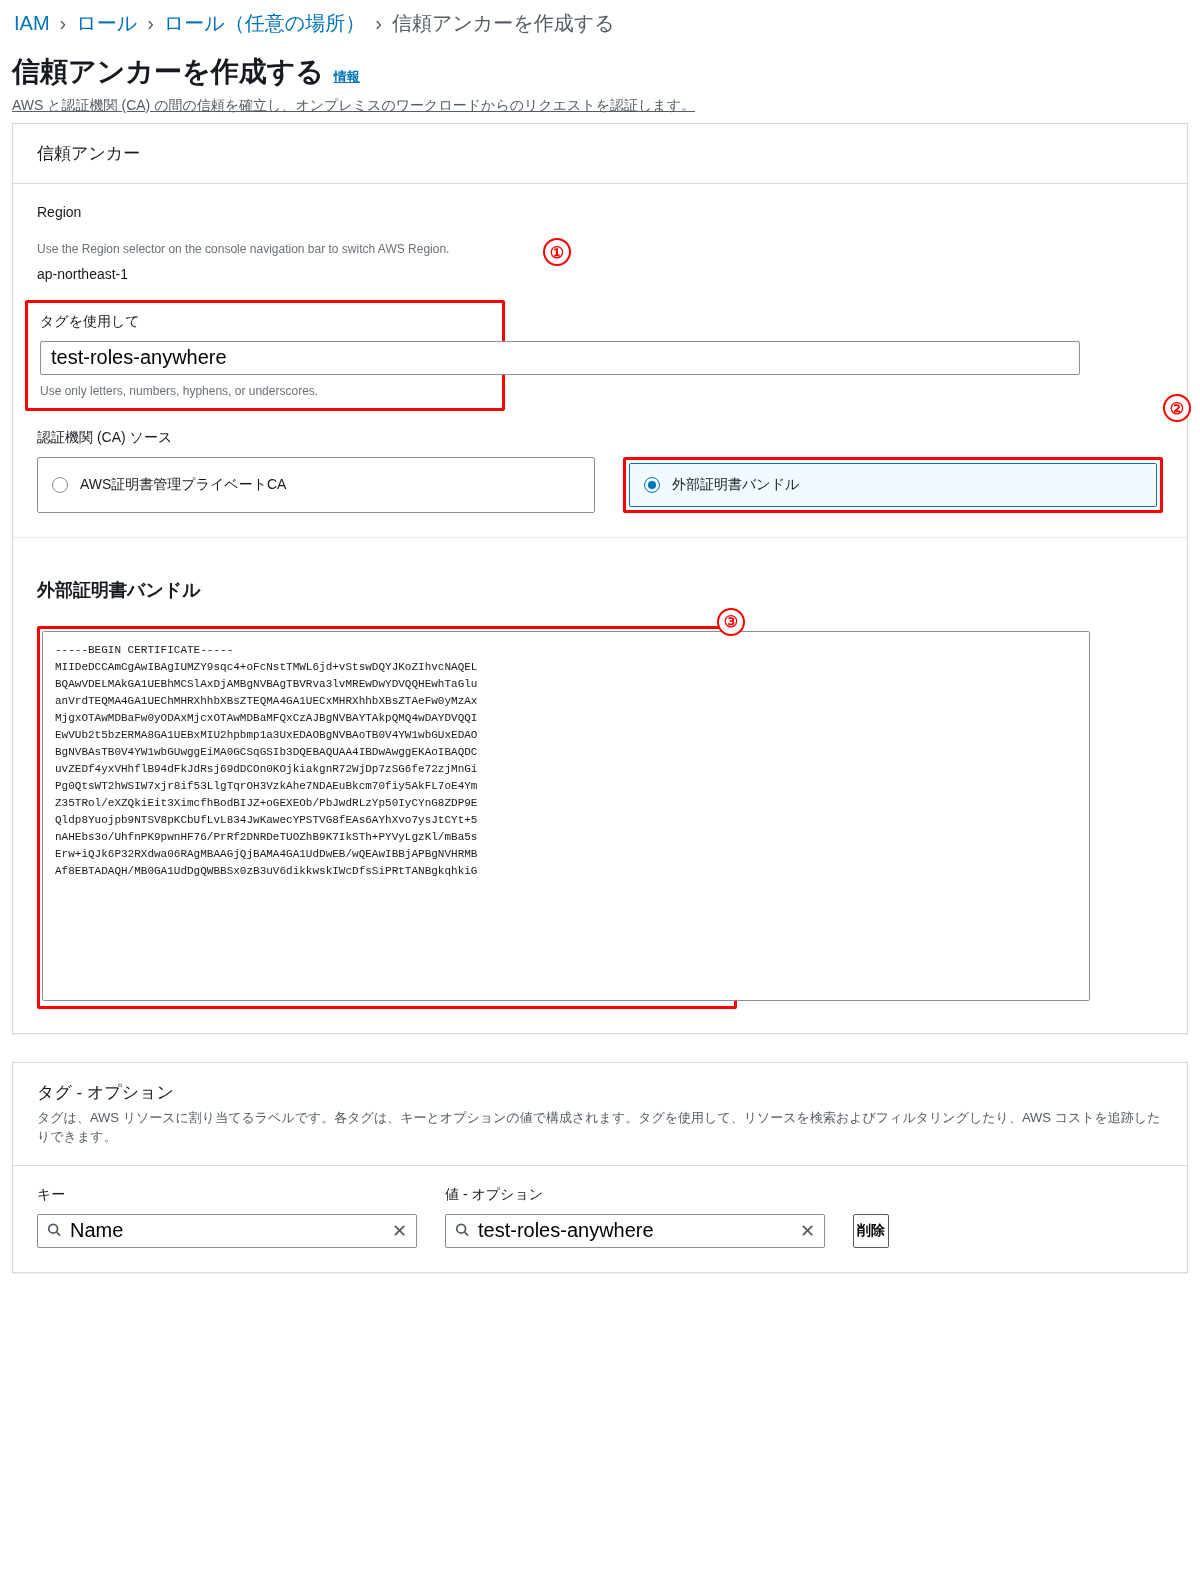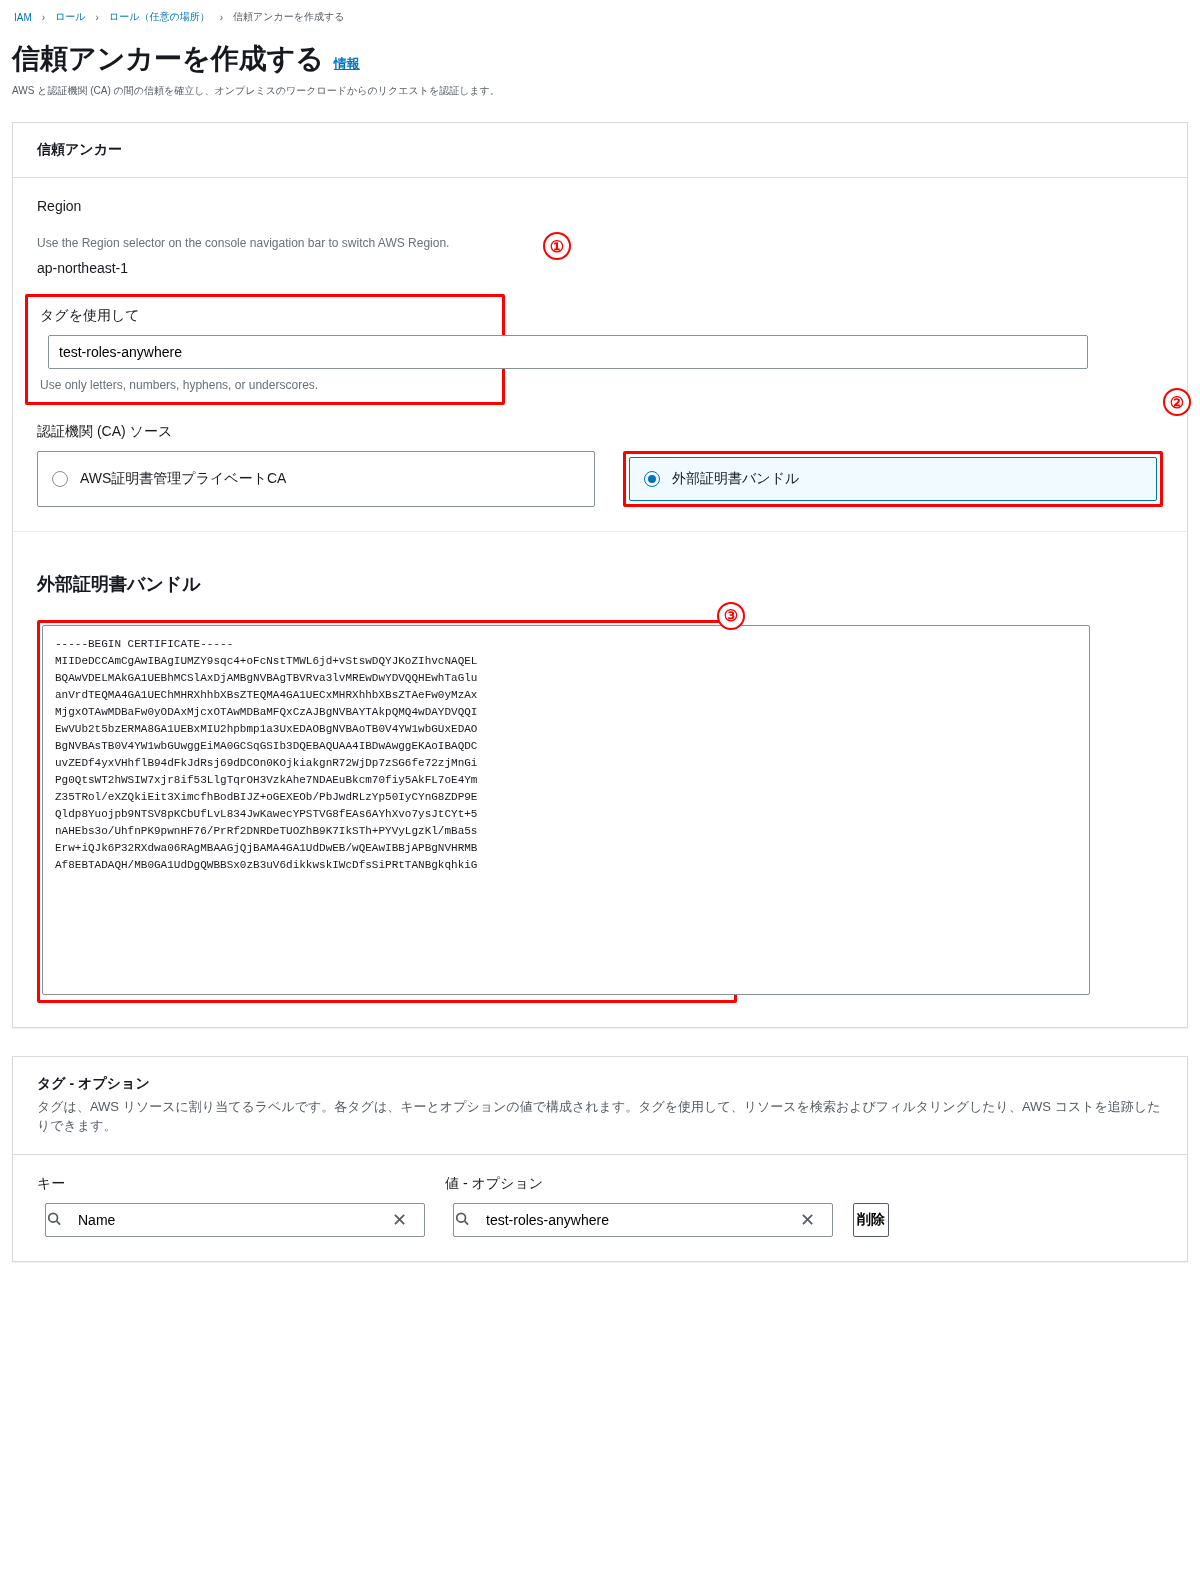--- a/index.html
+++ b/index.html
@@ -9,56 +9,57 @@
     color: #16191f;
     font-size: 14px;
     width: 1200px;
     padding: 0 12px;
   }
   .breadcrumb {
     display: flex;
     align-items: center;
     gap: 10px;
     padding: 10px 2px 16px;
-    font-size: 10px;
+    font-size: 20px;
   }
   .breadcrumb a { color: #0073bb; text-decoration: none; }
   .breadcrumb .chevron { color: #545b64; }
   .breadcrumb .current { color: #545b64; }
   h1.page-title {
     font-size: 28px;
     font-weight: 700;
     color: #16191f;
     display: inline-block;
   }
   .info-link {
     color: #0073bb;
     font-size: 13px;
     font-weight: 700;
     margin-left: 6px;
   }
   .page-desc {
     color: #545b64;
-    font-size: 10px;
+    font-size: 14px;
     margin-top: 6px;
-    margin-bottom: 24px;
+    margin-bottom: 8px;
+    text-decoration: underline;
   }
   .panel {
     border: 1px solid #d5dbdb;
     background: #ffffff;
     margin-bottom: 28px;
     box-shadow: 0 1px 1px rgba(0,0,0,0.05);
   }
   .panel-header {
     padding: 18px 24px;
     border-bottom: 1px solid #d5dbdb;
   }
   .panel-header h2 {
-    font-size: 14px;
-    font-weight: 700;
+    font-size: 17px;
+    font-weight: 400;
   }
   .panel-header .sub {
     color: #545b64;
     font-size: 13px;
     margin-top: 4px;
     line-height: 1.5;
   }
   .panel-body {
     padding: 20px 24px 24px;
   }
@@ -83,23 +84,22 @@
   .field-value {
     font-size: 14px;
     color: #16191f;
     margin-top: 6px;
   }
   .text-input {
     width: 100%;
     border: 1px solid #879196;
     border-radius: 2px;
     padding: 14px 10px;
-    font-size: 14px;
+    font-size: 20px;
     height: 34px;
-    margin-left: 8px;
   }
   .input-wrap {
     position: relative;
   }
   .input-wrap .search-icon {
     position: absolute;
     left: 10px;
     top: 50%;
     transform: translateY(-50%);
     color: #545b64;

